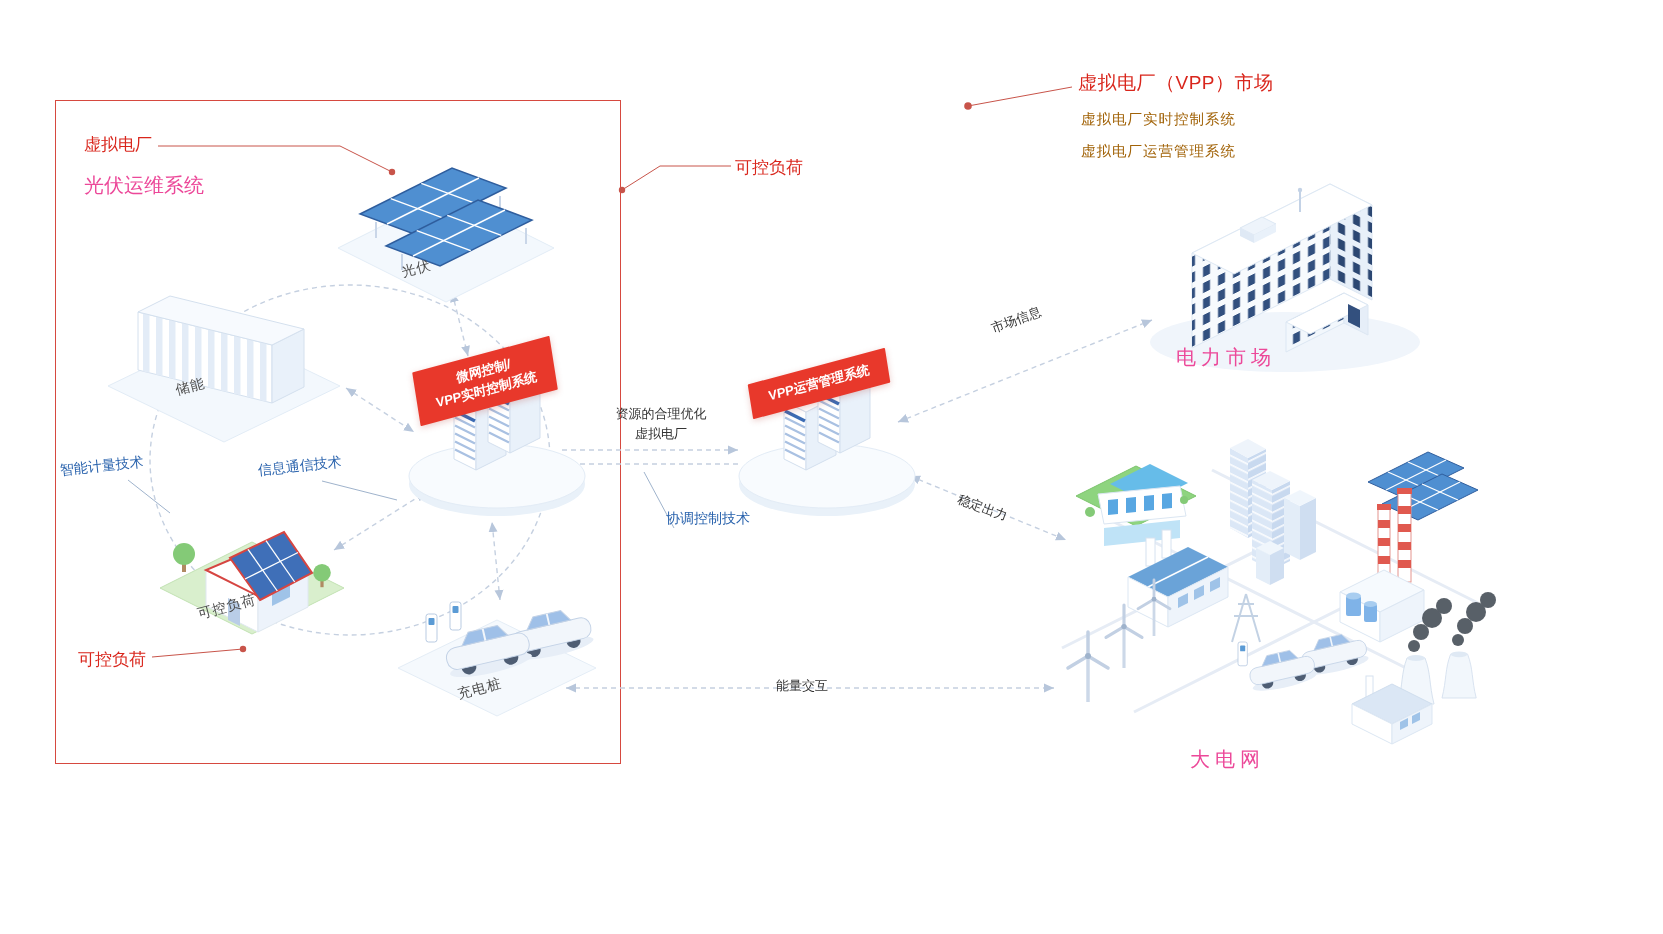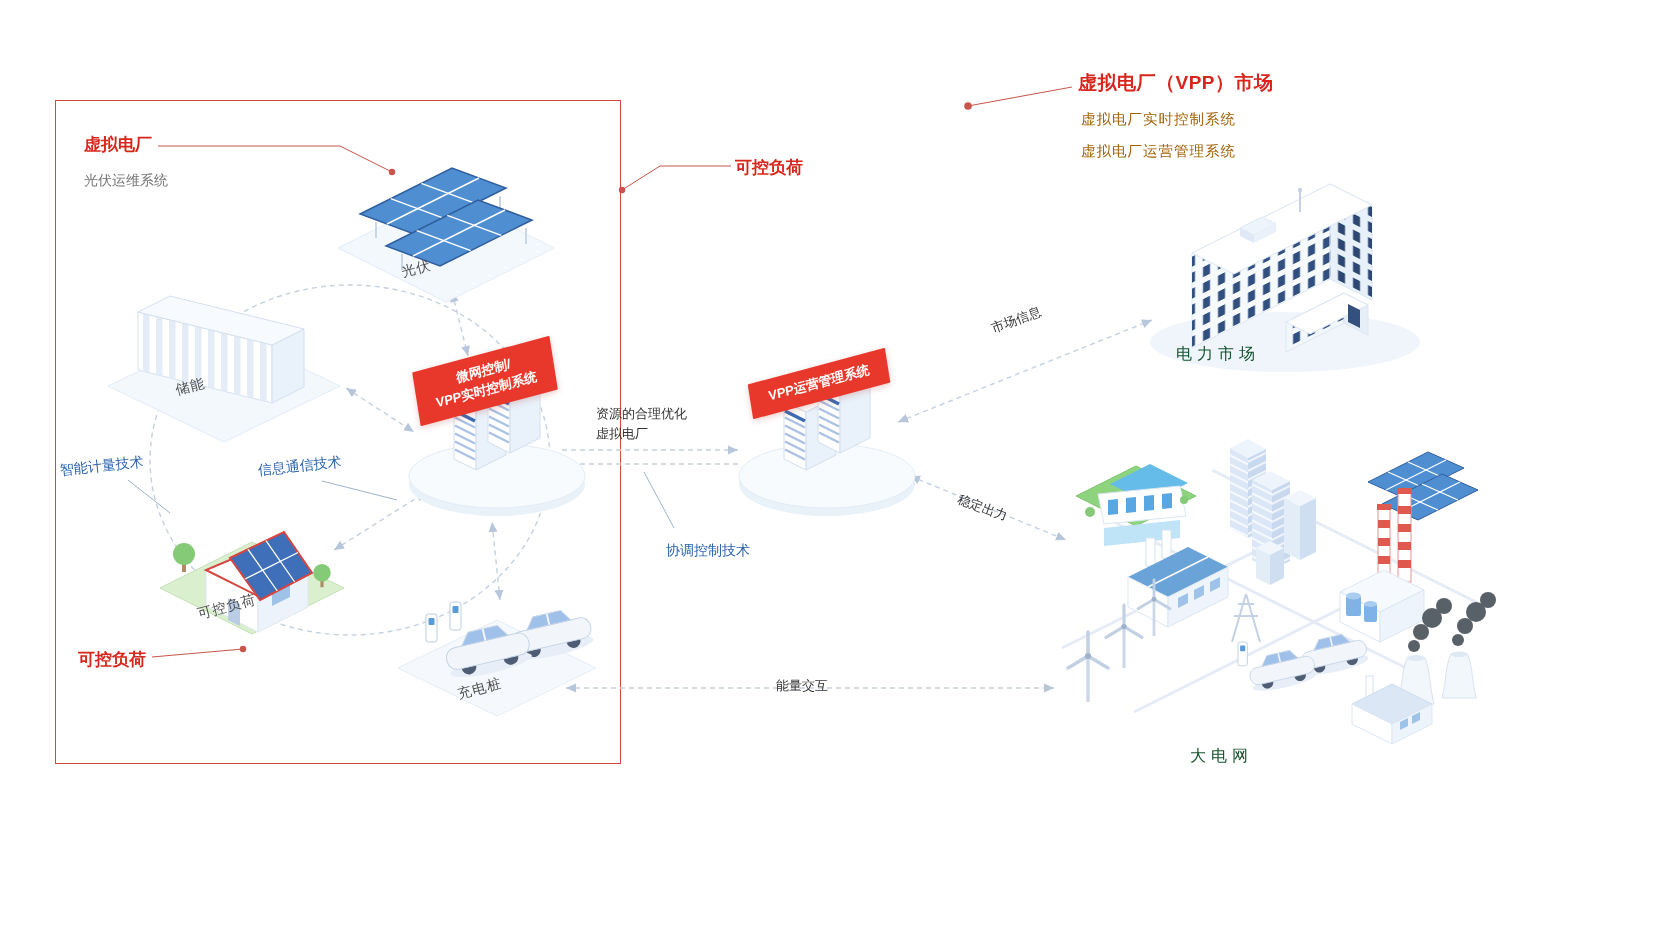--- a/index.html
+++ b/index.html
@@ -2,29 +2,29 @@
 <html><head>
 <meta charset="utf-8">
 <style>
   *{margin:0;padding:0;box-sizing:border-box}
   html,body{background:#ffffff}
   .canvas{position:relative;width:1663px;height:934px;background:#ffffff;overflow:hidden;
           font-family:"Liberation Sans","DejaVu Sans",sans-serif}
   .canvas svg.art{position:absolute;left:0;top:0}
   .mg-box{position:absolute;left:55px;top:100px;width:566px;height:664px;border:1px solid #d6493f}
   .lbl{position:absolute;white-space:nowrap;transform-origin:left center}
-  .red-title{color:#d9261c;font-weight:bold;font-size:17px}
+  .red-title{color:#d9261c;font-weight:normal;font-size:17px}
   .red-title.big{font-size:19px;letter-spacing:.5px}
-  .dark{color:#737373;font-size:14px}
+  .dark{color:#ec4899;font-size:20px}
   .dark.md{font-size:14.5px;color:#a16207;letter-spacing:1px}
   .blue{color:#2a63ad;font-size:14px}
   .flow{color:#333;font-size:13px}
-  .flow.center{white-space:normal;line-height:1.5}
+  .flow.center{text-align:center;white-space:normal;line-height:1.5}
   .node{color:#4d4d4d;font-size:14px;transform:rotate(-15deg);letter-spacing:1px}
-  .zone{color:#14532d;font-size:16px;letter-spacing:5px}
+  .zone{color:#ec4899;font-size:20px;letter-spacing:5px}
   .banner{position:absolute;background:#e8382b;color:#fff;font-weight:bold;font-size:13px;
           text-align:center;padding:8px 4px;line-height:1.45;border-radius:1px;
           transform:rotate(-15deg) skewX(-6deg);box-shadow:0 2px 6px rgba(180,60,50,.25)}
 </style>
 </head>
 <body>
 
 <div class="canvas">
 
   <div class="mg-box"></div>
@@ -372,21 +372,21 @@
   <div class="lbl dark" style="left:84px;top:172px">光伏运维系统</div>
   <div class="lbl red-title" style="left:78px;top:648px">可控负荷</div>
   <div class="lbl red-title" style="left:735px;top:156px">可控负荷</div>
 
   <div class="lbl red-title big" style="left:1078px;top:70px">虚拟电厂（VPP）市场</div>
   <div class="lbl dark md" style="left:1081px;top:110px">虚拟电厂实时控制系统</div>
   <div class="lbl dark md" style="left:1081px;top:142px">虚拟电厂运营管理系统</div>
 
   <div class="lbl blue" style="left:60px;top:462px;transform:rotate(-6deg)">智能计量技术</div>
   <div class="lbl blue" style="left:258px;top:462px;transform:rotate(-6deg)">信息通信技术</div>
-  <div class="lbl blue" style="left:666px;top:542px">协调控制技术</div>
+  <div class="lbl blue" style="left:666px;top:510px">协调控制技术</div>
 
   <div class="lbl flow center" style="left:596px;top:404px;width:130px">
     <div>资源的合理优化</div>
     <div>虚拟电厂</div>
   </div>
   <div class="lbl flow" style="left:992px;top:320px;transform:rotate(-20deg)">市场信息</div>
   <div class="lbl flow" style="left:958px;top:490px;transform:rotate(20deg)">稳定出力</div>
   <div class="lbl flow" style="left:776px;top:677px">能量交互</div>
 
   <div class="lbl node" style="left:402px;top:264px">光伏</div>

